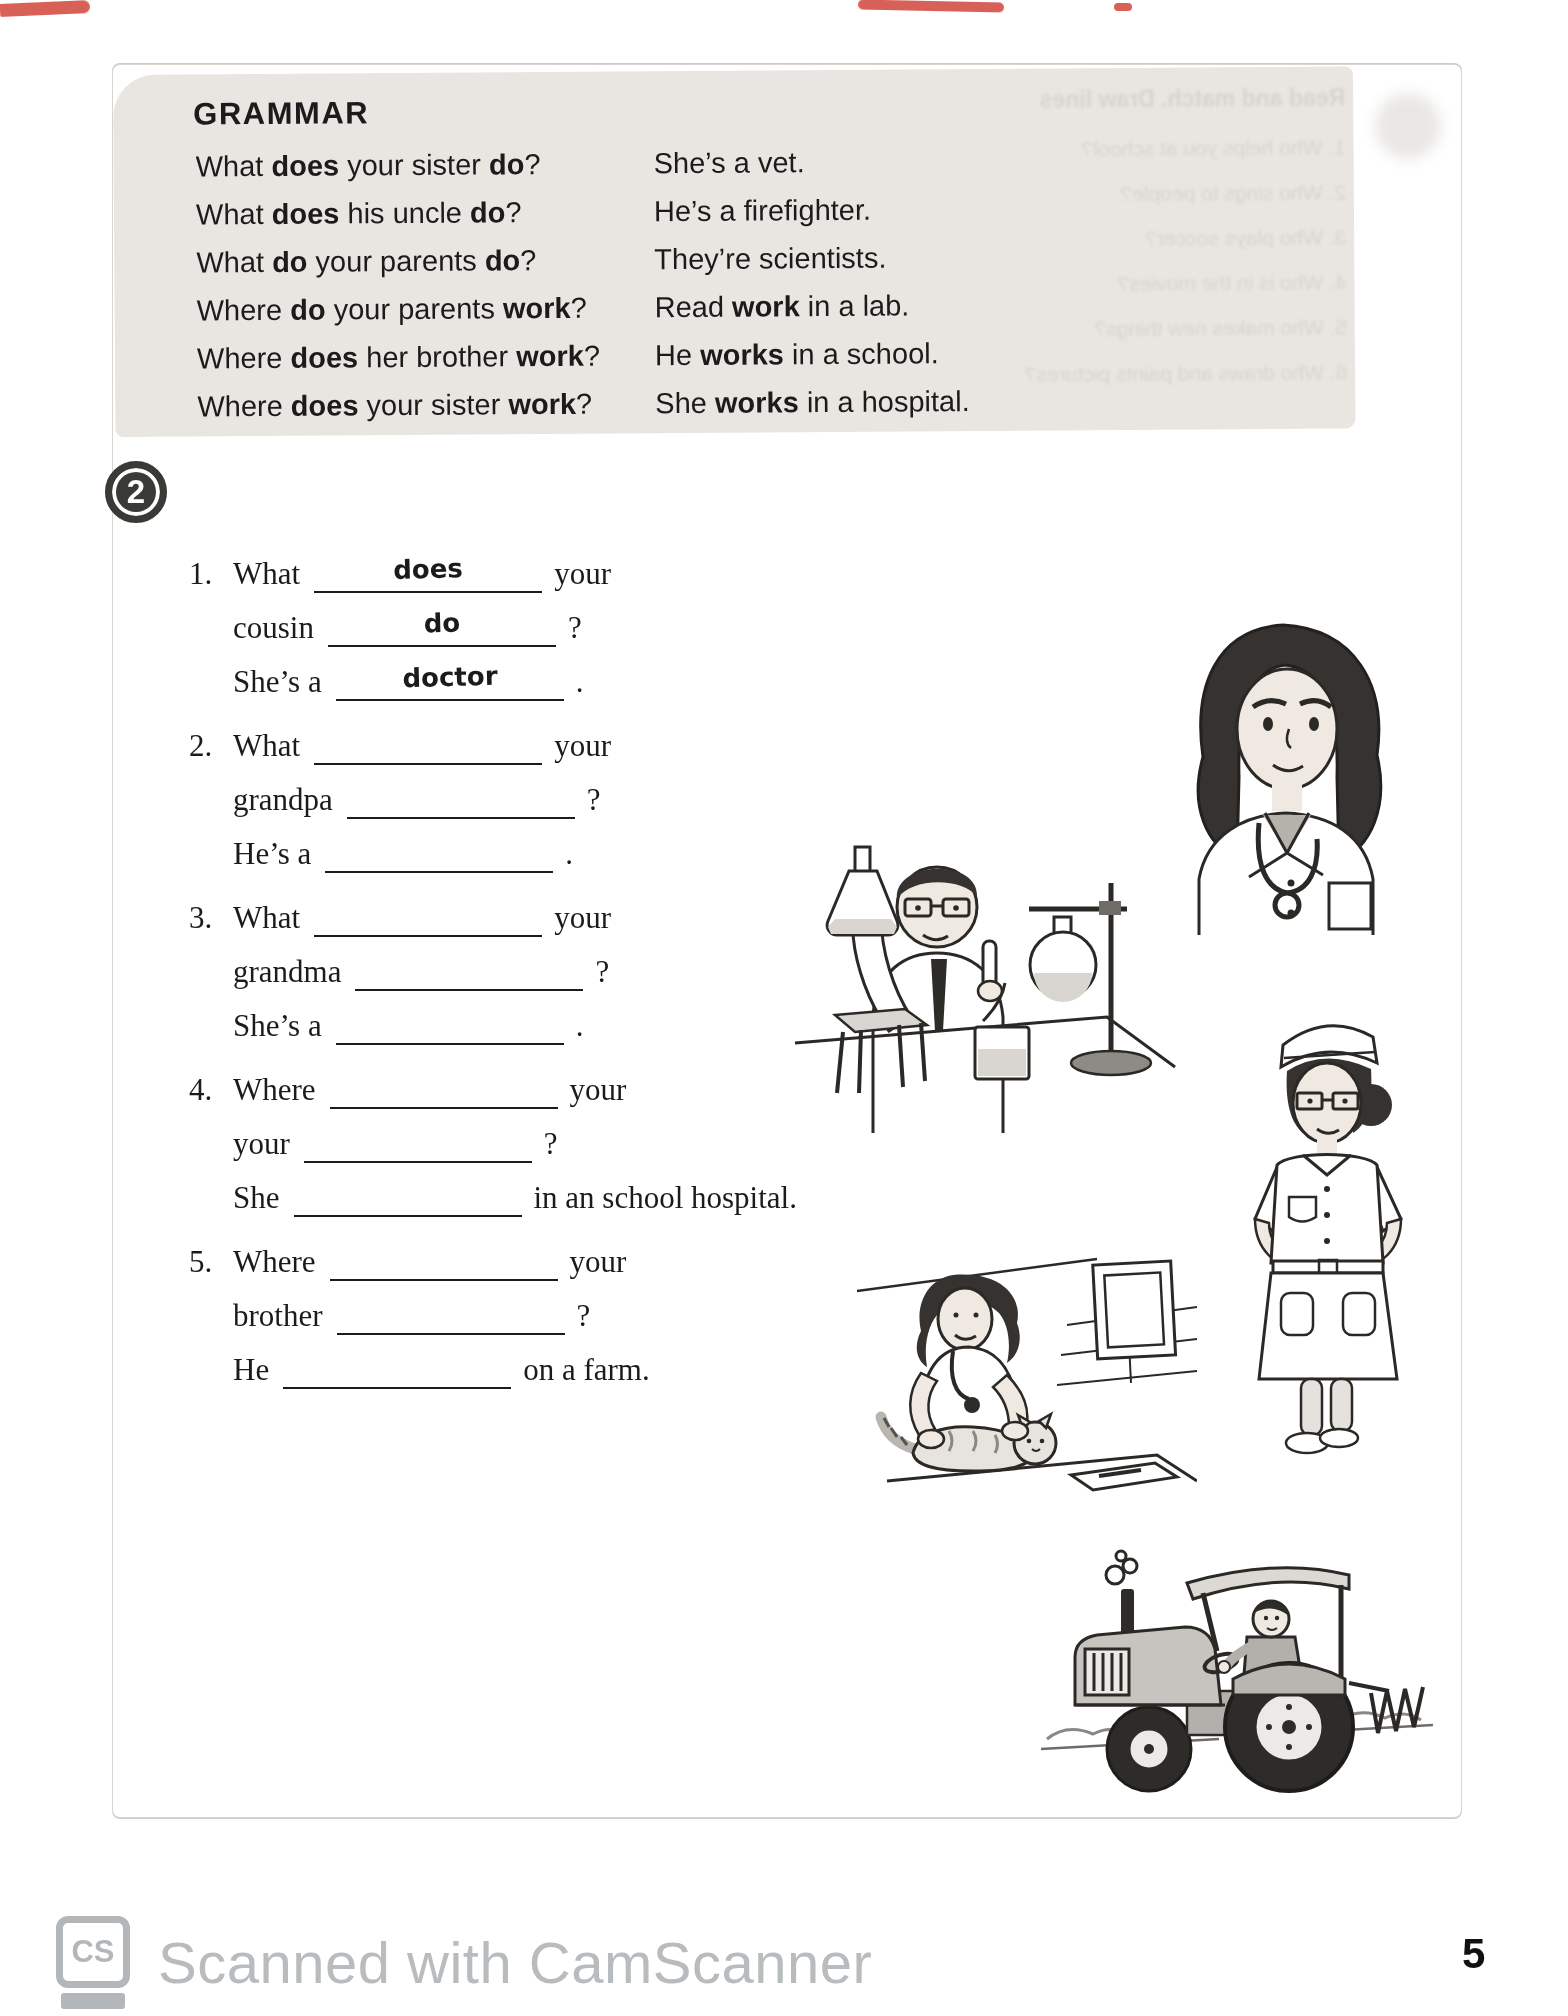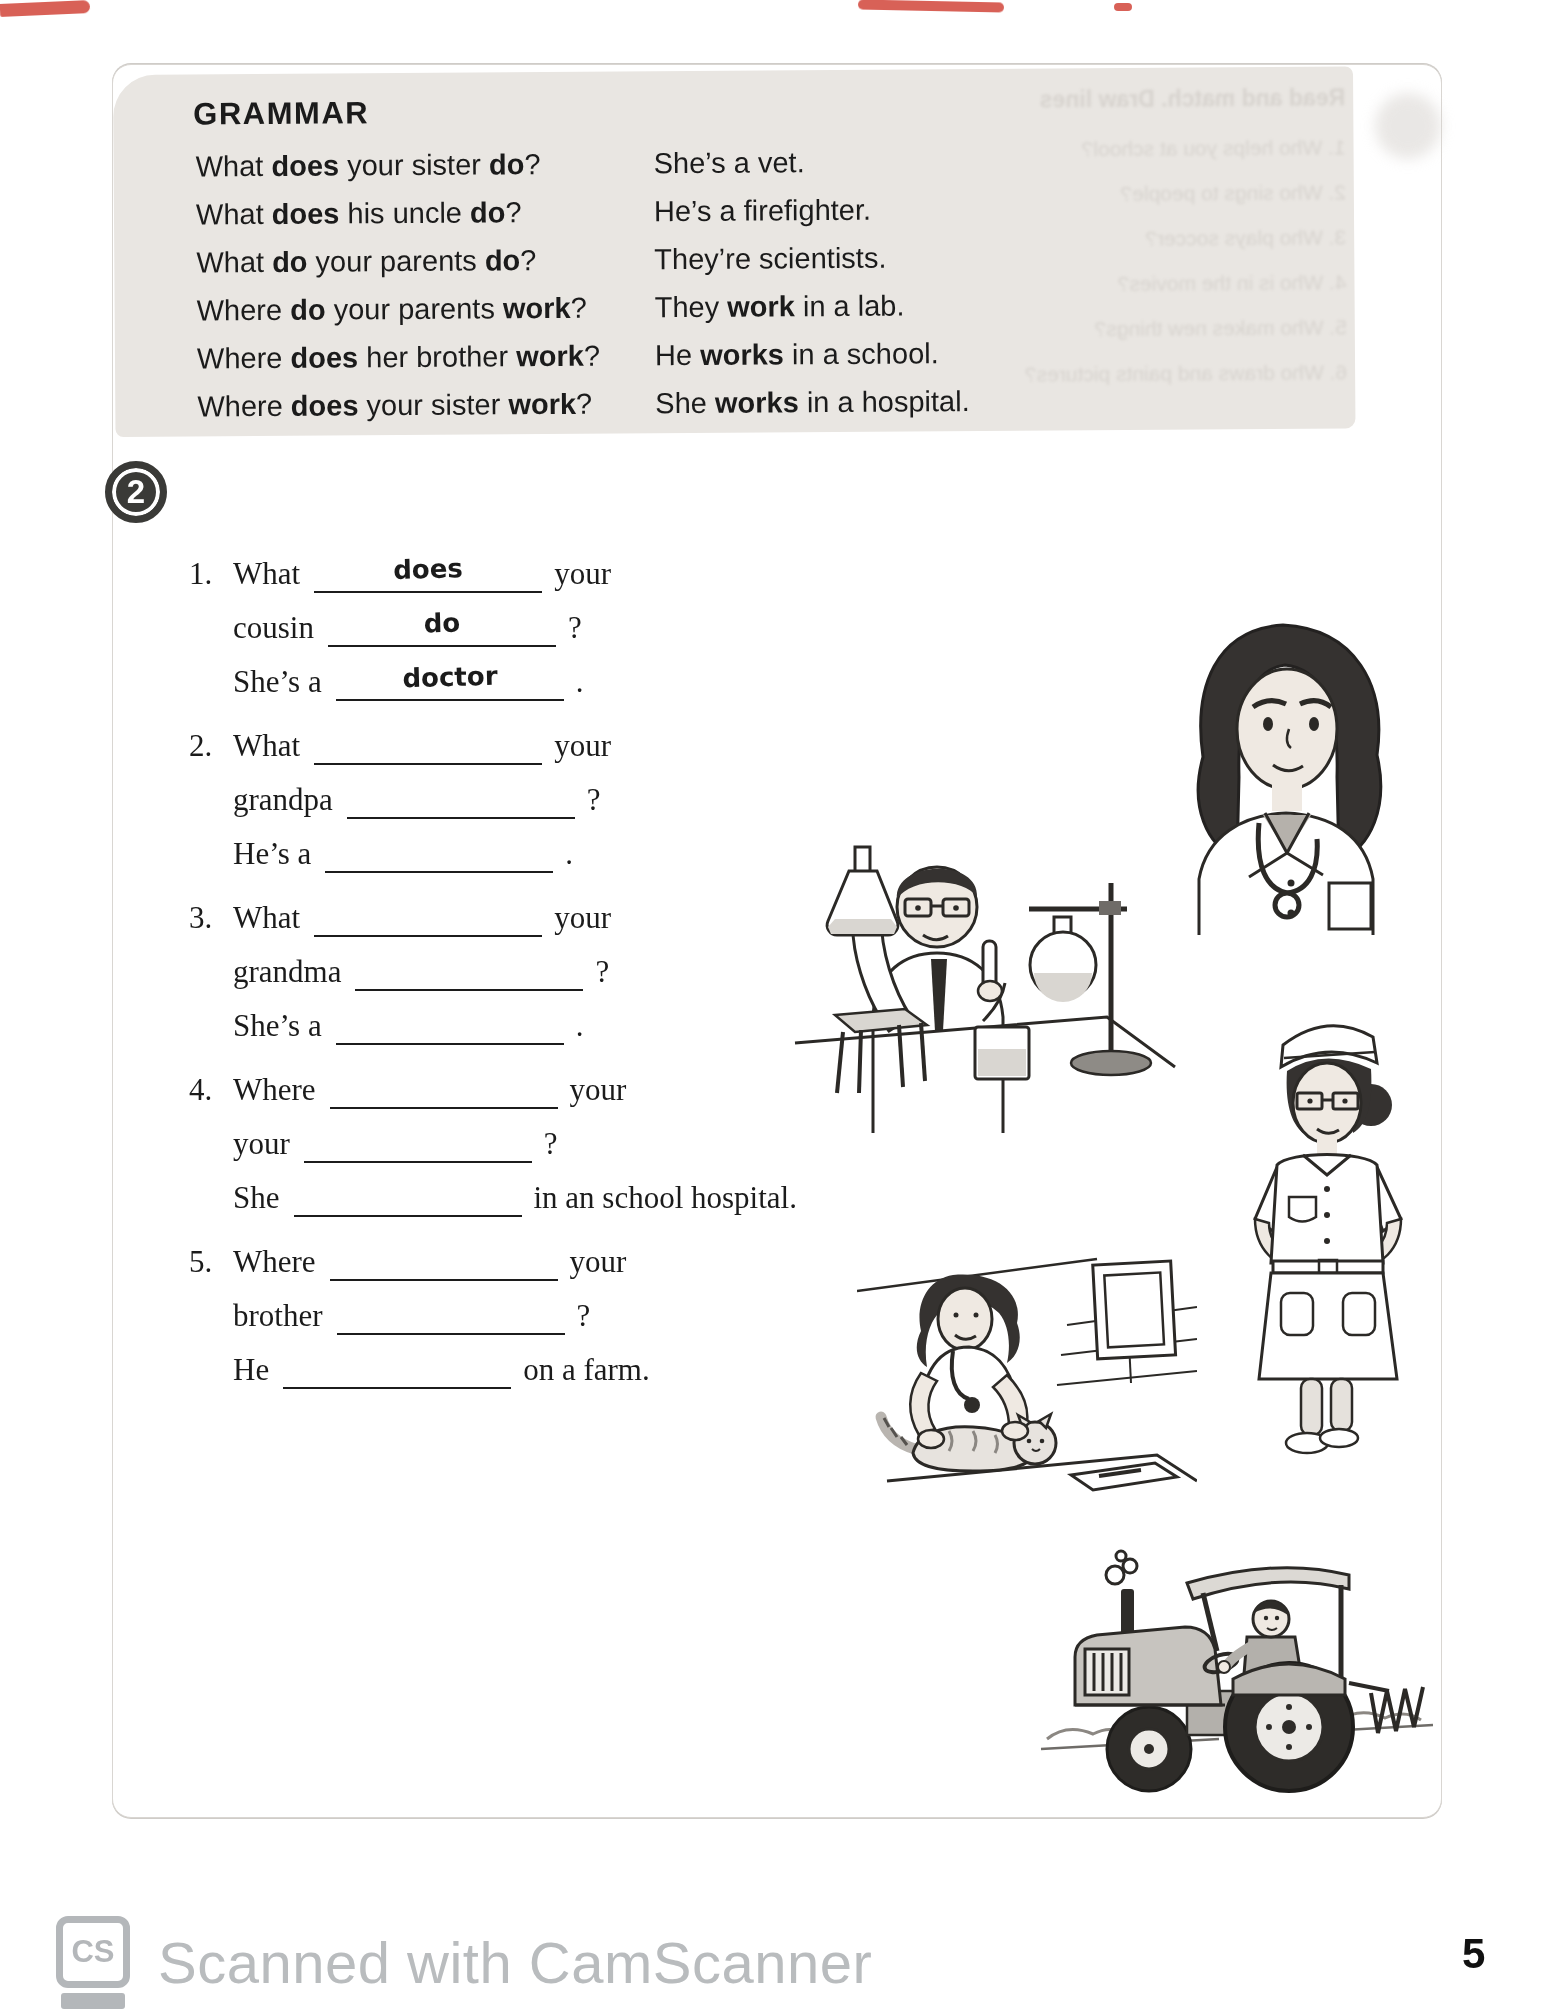--- a/index.html
+++ b/index.html
@@ -11,22 +11,23 @@
 
   
   .art{position:absolute;background:#cf3a2e;opacity:.8;filter:blur(.6px);}
   #art1{left:0;top:2px;width:90px;height:13px;border-radius:0 10px 10px 4px;transform:rotate(-2.5deg);}
   #art2{left:858px;top:1px;width:146px;height:10px;border-radius:6px;transform:rotate(1.2deg);}
   #art3{left:1114px;top:3px;width:18px;height:8px;border-radius:4px;}
 
   
   .paper{
     position:absolute;left:112px;top:64px;width:1328px;height:1752px;
-    background:#ffffff;border:1px solid #d9d6d2;border-radius:19px;
+    background:#ffffff;border:1px solid #d9d6d2;border-radius:8px;
     box-shadow:0 1px 0 #cfccc8, 0 -1px 0 #cfccc8;
+    padding-left:20px;
   }
   .smudge{position:absolute;left:1262px;top:28px;width:66px;height:66px;border-radius:50%;
     background:#d8d4d0;opacity:.55;filter:blur(7px);}
 
   
   .grammar-box{
     position:absolute;left:0px;top:10px;width:1240px;height:362px;
     background:#e9e6e2;border-radius:42px 8px 10px 8px;
     transform:rotate(-0.4deg);transform-origin:left top;
   }
@@ -100,21 +101,21 @@
           <div class="gline"><span>What </span><span class="b">does</span><span> his uncle </span><span class="b">do</span><span>?</span></div>
           <div class="gline"><span>What </span><span class="b">do</span><span> your parents </span><span class="b">do</span><span>?</span></div>
           <div class="gline"><span>Where </span><span class="b">do</span><span> your parents </span><span class="b">work</span><span>?</span></div>
           <div class="gline"><span>Where </span><span class="b">does</span><span> her brother </span><span class="b">work</span><span>?</span></div>
           <div class="gline"><span>Where </span><span class="b">does</span><span> your sister </span><span class="b">work</span><span>?</span></div>
         </div>
       <div class="gcol ga">
           <div class="gline"><span>She’s a vet.</span></div>
           <div class="gline"><span>He’s a firefighter.</span></div>
           <div class="gline"><span>They’re scientists.</span></div>
-          <div class="gline"><span>They </span><span class="b">work</span><span> in a lab.</span></div>
+          <div class="gline"><span>Read </span><span class="b">work</span><span> in a lab.</span></div>
           <div class="gline"><span>He </span><span class="b">works</span><span> in a school.</span></div>
           <div class="gline"><span>She </span><span class="b">works</span><span> in a hospital.</span></div>
         </div>
       <div class="ghost">
         <div class="ghost-header">Read and match. Draw lines</div>
       <div class="gh">1. Who helps you at school?</div>
           <div class="gh">2. Who sings to people?</div>
           <div class="gh">3. Who plays soccer?</div>
           <div class="gh">4. Who is in the movies?</div>
           <div class="gh">5. Who makes new things?</div>

